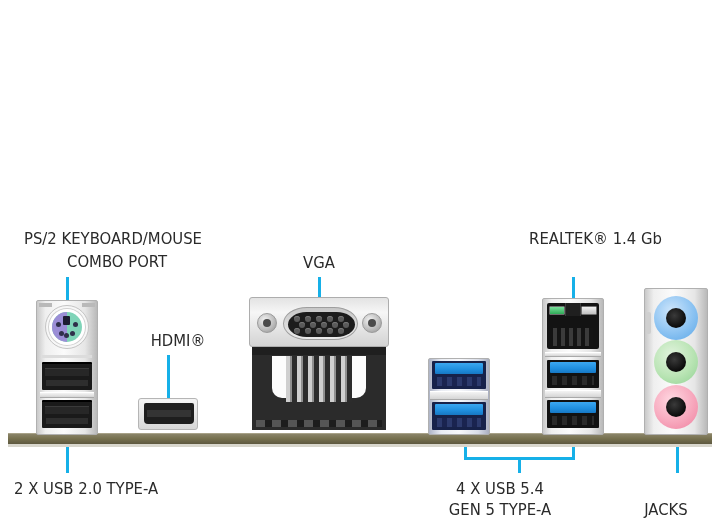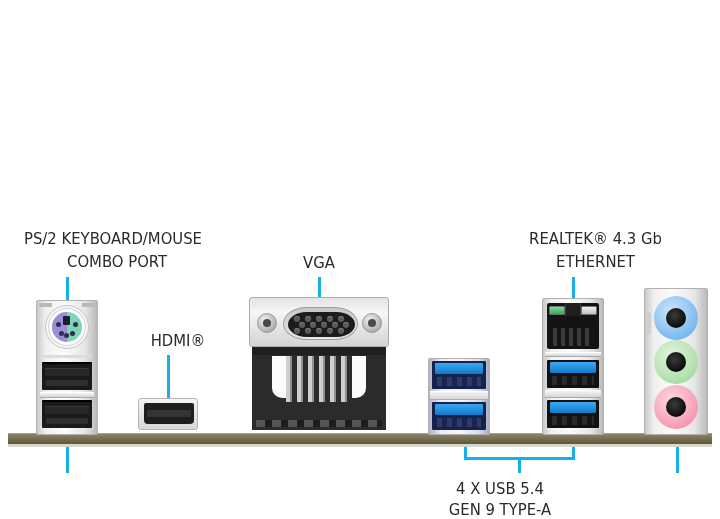--- a/index.html
+++ b/index.html
@@ -298,27 +298,28 @@
 <div class="stage">
 
 
   <div class="label right" style="left:-8px; top:228px; width:210px;">PS/2 KEYBOARD/MOUSE</div>
   <div class="label right" style="left:-8px; top:251px; width:175px;">COMBO PORT</div>
 
   <div class="label center" style="left:118px; top:330px; width:120px;">HDMI®</div>
 
   <div class="label center" style="left:262px; top:252px; width:114px;">VGA</div>
 
-  <div class="label center" style="left:488px; top:228px; width:215px;">REALTEK® 4.3 Gb</div>
-  <div class="label center" style="left:488px; top:251px; width:215px;">ETHERNET</div>
-
+  <div class="label center" style="left:488px; top:228px; width:215px;">REALTEK® 1.4 Gb</div>
+
+  <div class="label" style="left:14px; top:478px; width:240px;">2 X USB 2.0 TYPE-A</div>
 
   <div class="label center" style="left:410px; top:478px; width:180px;">4 X USB 5.4</div>
-  <div class="label center" style="left:410px; top:499px; width:180px;">GEN 9 TYPE-A</div>
-
+  <div class="label center" style="left:410px; top:499px; width:180px;">GEN 5 TYPE-A</div>
+
+  <div class="label center" style="left:612px; top:499px; width:108px;">JACKS</div>
 
   <div class="lead v" style="left:66px; top:277px; height:45px;"></div>
   <div class="lead v" style="left:167px; top:355px; height:62px;"></div>
   <div class="lead v" style="left:318px; top:277px; height:45px;"></div>
   <div class="lead v" style="left:572px; top:277px; height:45px;"></div>
 
   <div class="lead v" style="left:66px; top:415px; height:58px;"></div>
 
   <div class="lead v" style="left:464px; top:412px; height:48px;"></div>
   <div class="lead v" style="left:572px; top:412px; height:48px;"></div>

